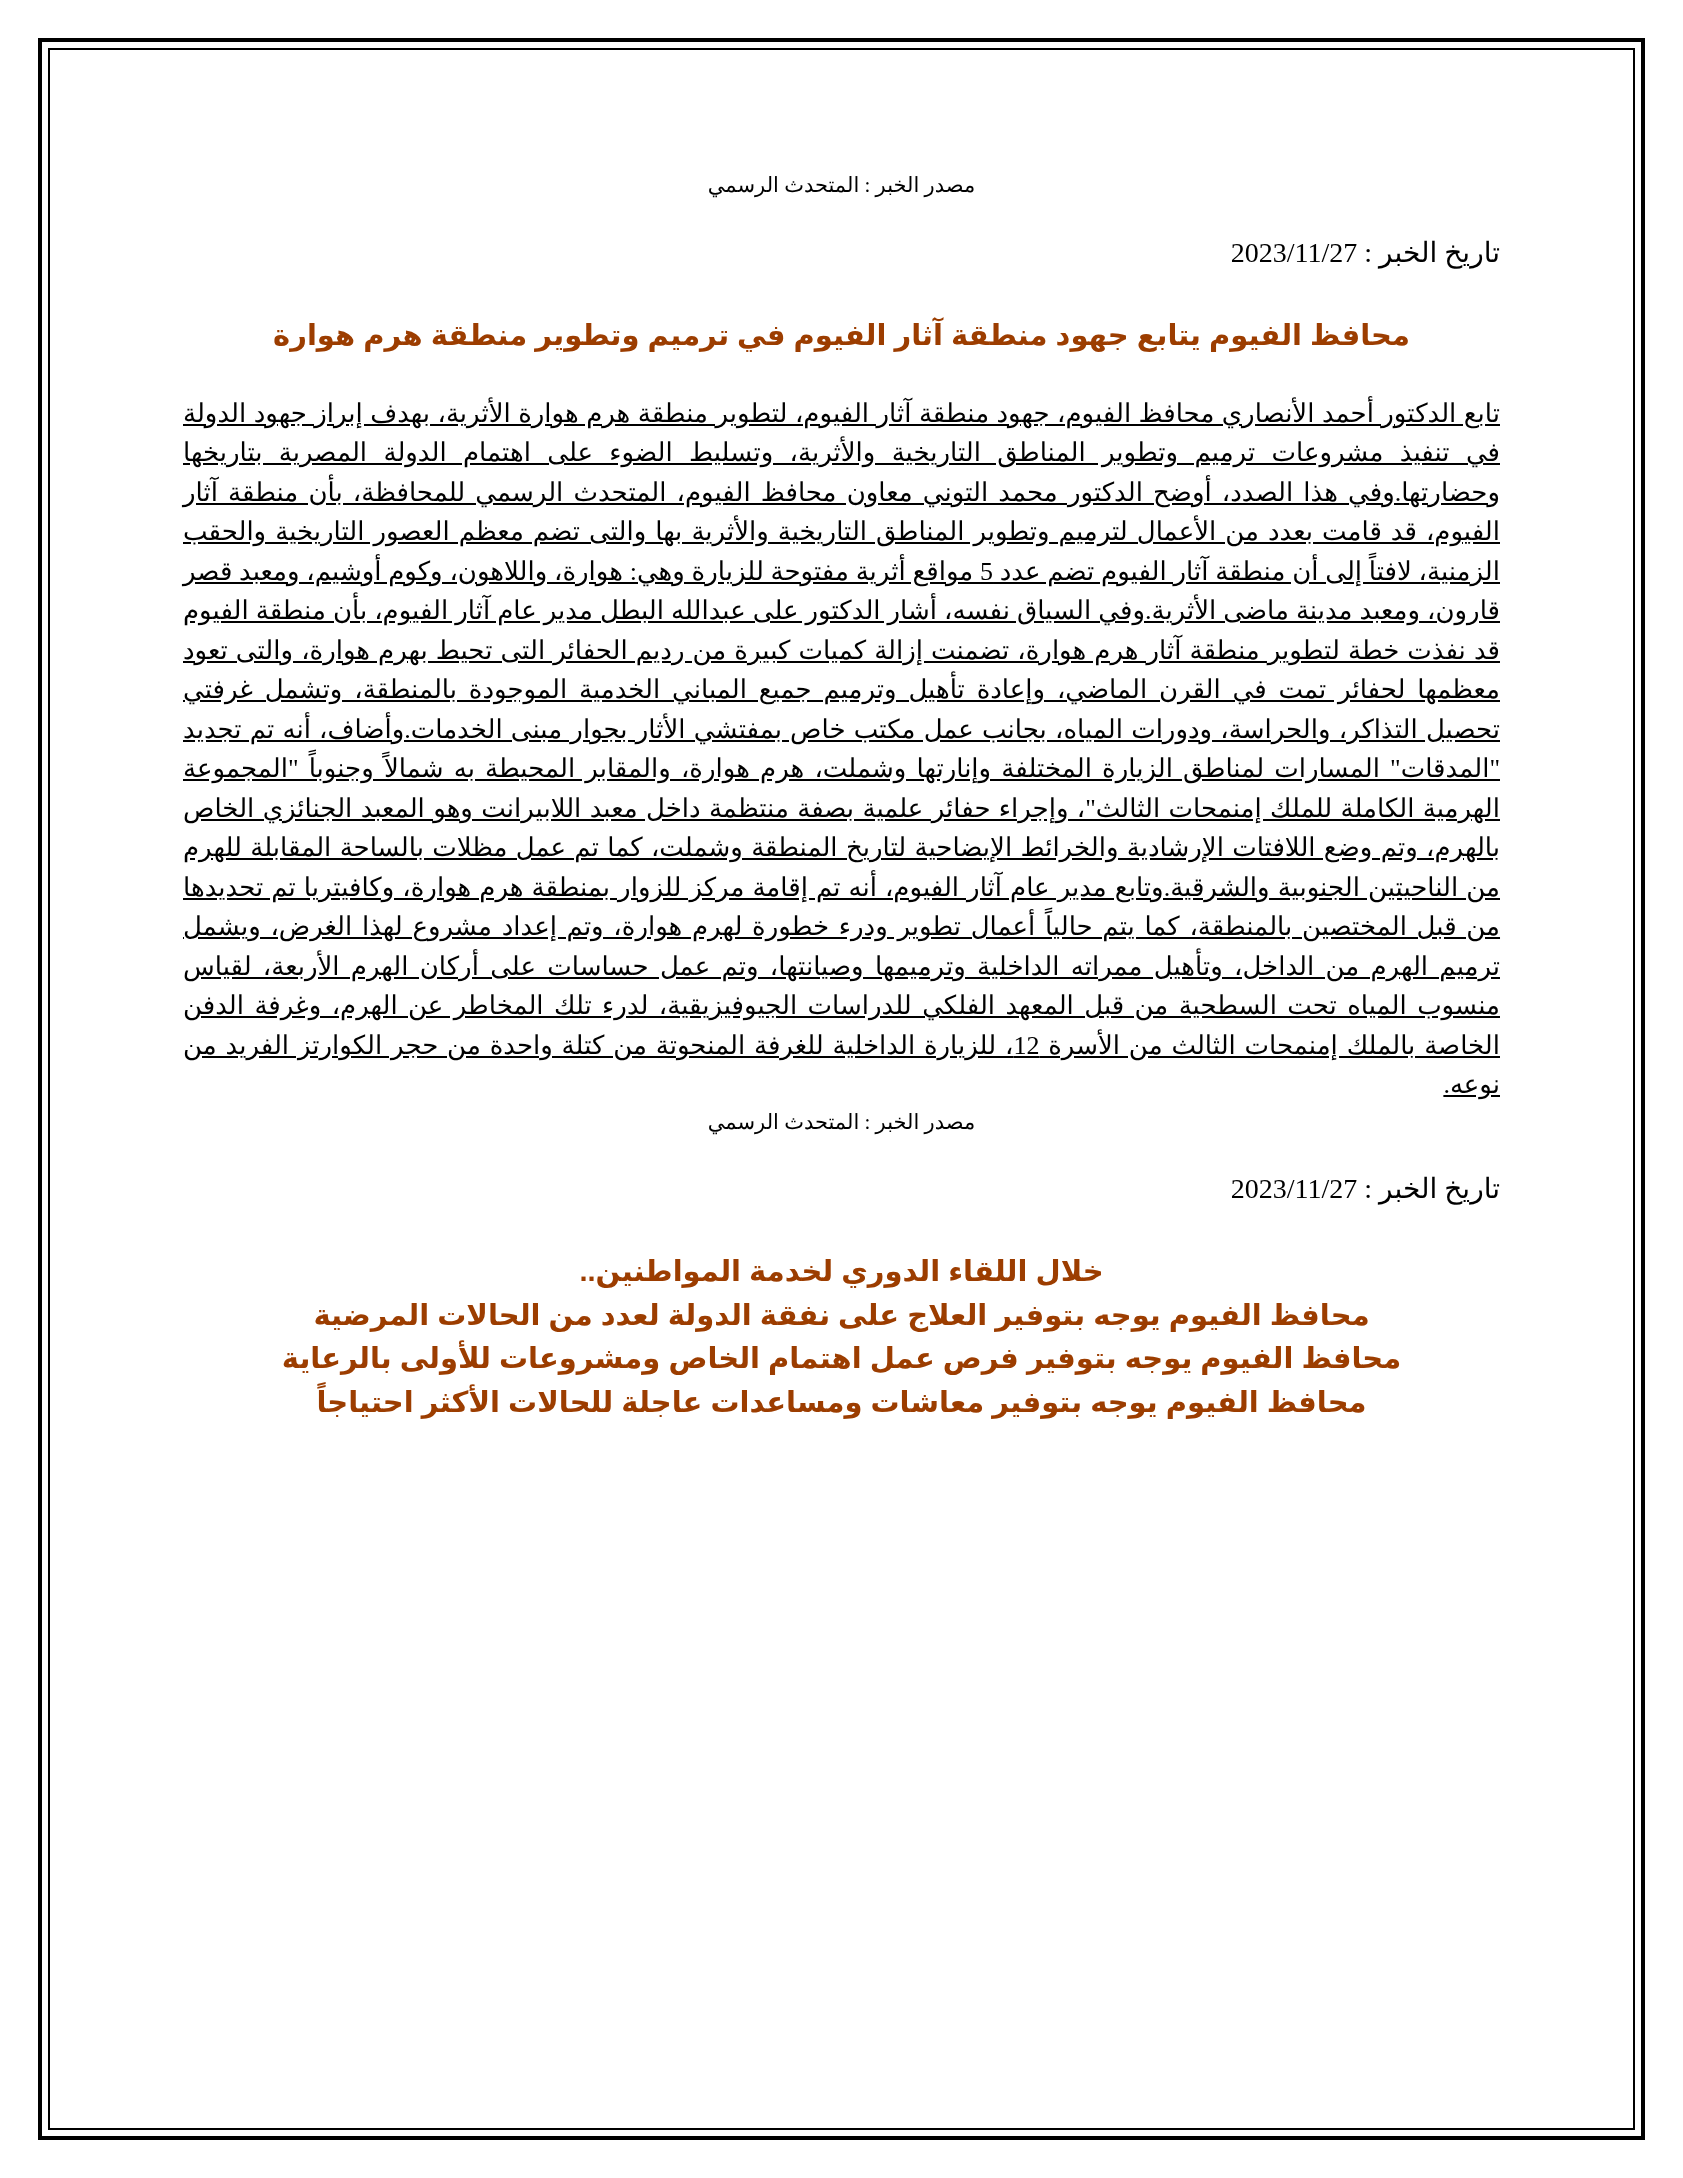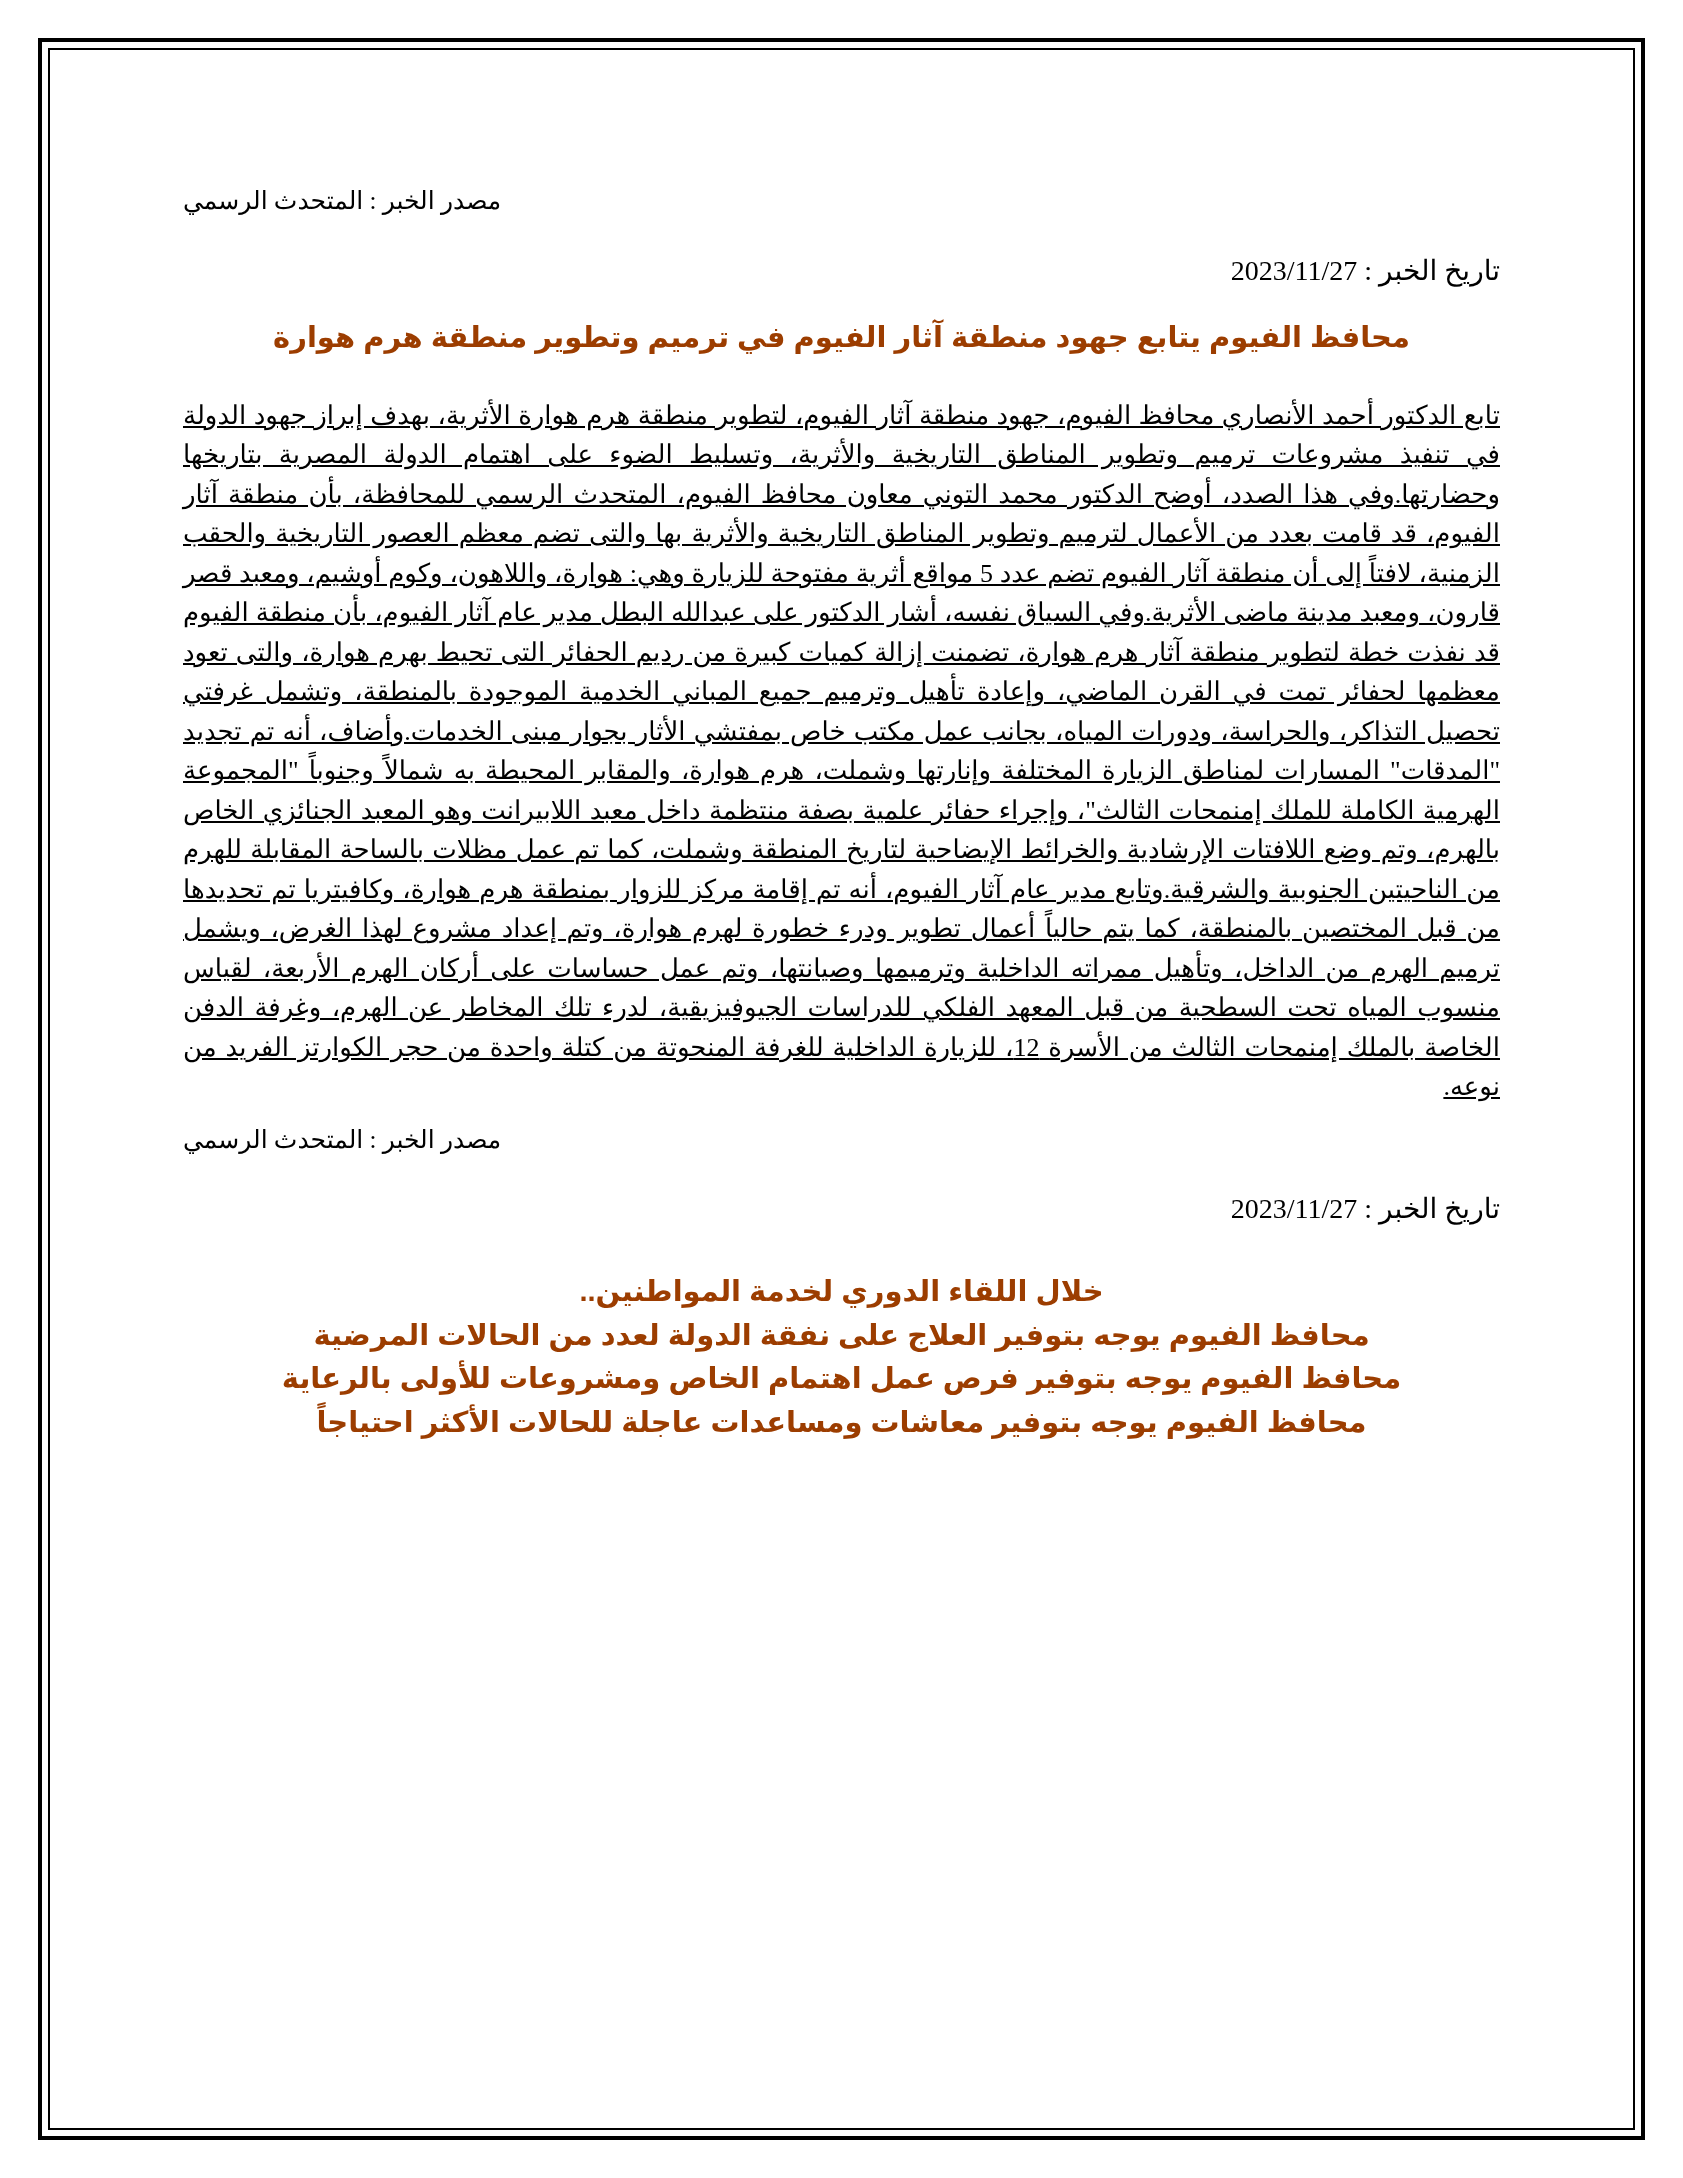--- a/index.html
+++ b/index.html
@@ -59,42 +59,42 @@
   }
   .lead-text {
     font-size: 26px;
     line-height: 1.52;
     text-align: justify;
     text-align-last: right;
     direction: rtl;
     text-decoration: underline;
   }
   .meta-line {
-    font-size: 25px;
+    font-size: 21px;
     line-height: 1.5;
-    text-align: left;
+    text-align: center;
     direction: rtl;
-    margin-top: 14px;
+    margin-top: 2px;
   }
   .date-line {
     font-size: 28px;
     line-height: 1.5;
     text-align: right;
     direction: rtl;
     margin-top: 30px;
   }
   .headline {
     font-family: "Liberation Sans", "DejaVu Sans", sans-serif;
     color: #9C3D00;
     font-weight: bold;
     font-size: 29px;
     line-height: 1.45;
     text-align: center;
     direction: rtl;
-    margin-top: 24px;
+    margin-top: 40px;
     margin-bottom: 38px;
   }
   .headline-block {
     font-family: "Liberation Sans", "DejaVu Sans", sans-serif;
     color: #9C3D00;
     font-weight: bold;
     font-size: 29px;
     line-height: 1.5;
     text-align: center;
     direction: rtl;

